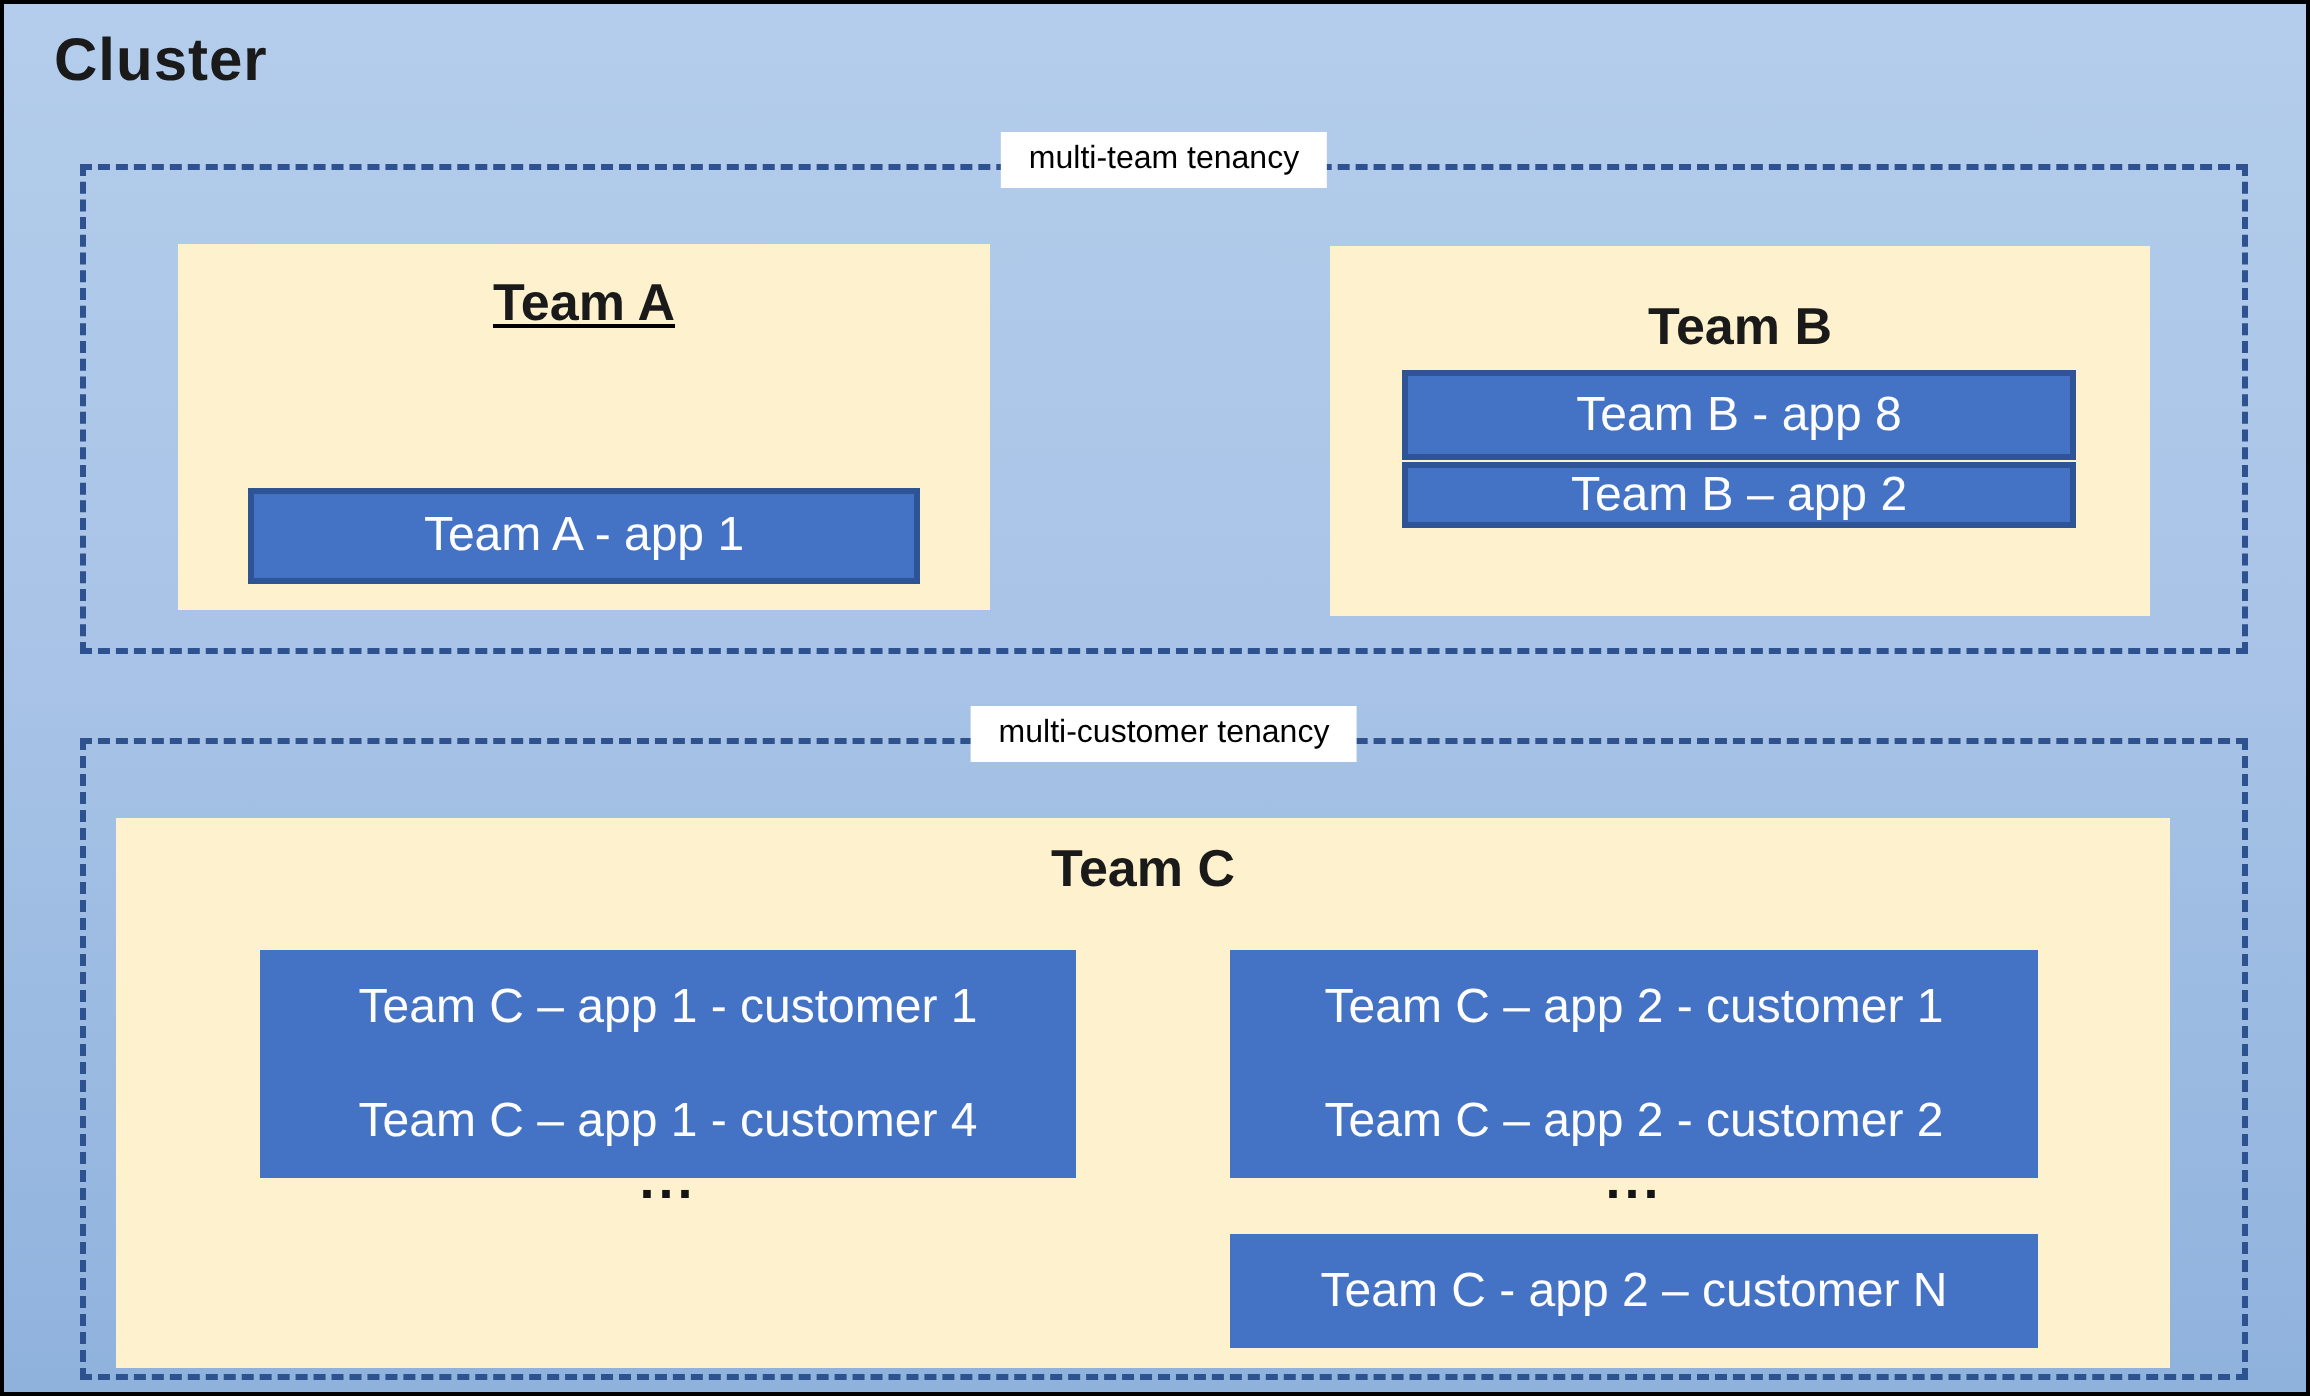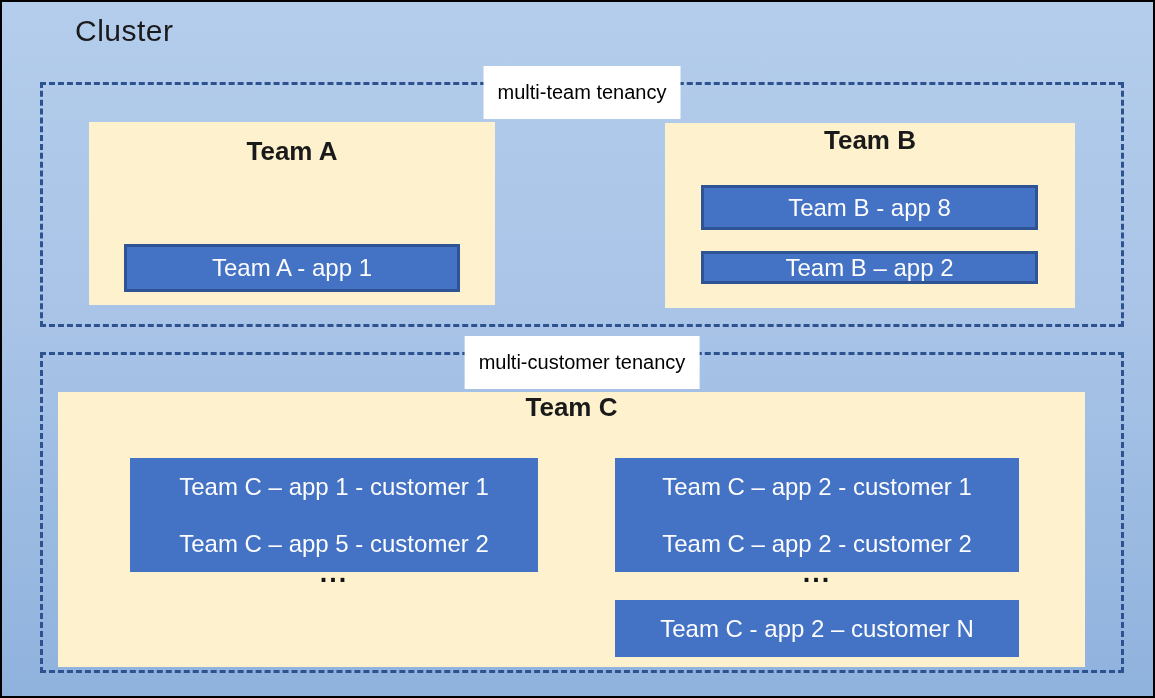--- a/index.html
+++ b/index.html
@@ -13,76 +13,75 @@
     height: 698px;
     border: 2px solid #000000;
     background: linear-gradient(180deg, #b4cdec 0%, #a9c4e7 45%, #8fb2dd 100%);
     overflow: hidden;
   }
   .cluster-title {
     position: absolute;
     left: 25px;
     top: 12px;
     font-size: 30px;
-    font-weight: normal;
+    font-weight: bold;
     color: #1a1a1a;
     letter-spacing: 0.5px;
-    margin-left: 48px;
   }
   .tenancy-section {
     position: absolute;
     left: 38px;
     width: 1084px;
     border: 3px dashed #2e518f;
   }
   .section-mt { top: 80px;  height: 245px; }
-  .section-mc { top: 350px; height: 321px; }
+  .section-mc { top: 367px; height: 321px; }
   .section-label {
     position: absolute;
     top: -19px;
     left: 50%;
     transform: translateX(-50%);
     background: #ffffff;
     color: #000000;
-    font-size: 20px;
-    padding: 15px 14px;
+    font-size: 16px;
+    padding: 5px 14px;
     white-space: nowrap;
   }
   .team-panel {
     position: absolute;
     background: #fdf1ce;
   }
-  .team-a-panel { left: 46px;  top: 37px; width: 406px;  height: 183px; }
+  .team-a-panel { left: 46px;  top: 37px; width: 406px;  height: 183px; text-decoration: underline; }
   .team-b-panel { left: 622px; top: 38px; width: 410px;  height: 185px; }
   .team-c-panel { left: 15px;  top: 37px; width: 1027px; height: 275px; }
   .team-title {
     width: 100%;
     text-align: center;
     font-size: 26px;
     font-weight: bold;
     color: #1a1a1a;
   }
   .team-a-panel .team-title { padding-top: 14px; }
-  .team-b-panel .team-title { padding-top: 2px; }
-  .team-c-panel .team-title { }
+  .team-b-panel .team-title { padding-top: 25px; }
+  .team-c-panel .team-title { padding-top: 10px; }
   .app-box {
     position: absolute;
     background: #4472c4;
     color: #fdfdfd;
     font-size: 24px;
     text-align: center;
     display: flex;
     align-items: center;
     justify-content: center;
     white-space: nowrap;
   }
   .bordered { border: 3px solid #2f5496; }
   .app-a1 { left: 35px; top: 86px;  width: 336px; height: 48px; margin-top: 36px; }
   .app-b1 { left: 36px; top: 62px;  width: 337px; height: 45px; }
-  .app-b2 { left: 36px; top: 128px; width: 337px; height: 33px; text-align: right; }
+  .app-b2 { left: 36px; top: 108px; width: 337px; height: 33px; text-align: right; }
   .c-col {
     position: absolute;
     top: 0;
     height: 100%;
   }
   .c-col-1 { left: 72px;  width: 408px; }
   .c-col-2 { left: 557px; width: 404px; }
   .c-row   { left: 0; width: 100%; height: 57px; }
   .c-row-1 { top: 66px; }
   .c-row-2 { top: 123px; }
@@ -122,21 +121,21 @@
   </div>
 
   <div class="tenancy-section section-mc">
     <div class="section-label">multi-customer tenancy</div>
 
     <div class="team-panel team-c-panel">
       <div class="team-title">Team C</div>
 
       <div class="c-col c-col-1">
         <div class="app-box c-row c-row-1">Team C – app 1 - customer 1</div>
-        <div class="app-box c-row c-row-2">Team C – app 5 - customer 2</div>
+        <div class="app-box c-row c-row-2">Team C – app 1 - customer 4</div>
         <div class="ellipsis">...</div>
       </div>
 
       <div class="c-col c-col-2">
         <div class="app-box c-row c-row-1">Team C – app 2 - customer 1</div>
         <div class="app-box c-row c-row-2">Team C – app 2 - customer 2</div>
         <div class="ellipsis">...</div>
         <div class="app-box c-row c-row-n">Team C - app 2 – customer N</div>
       </div>
     </div>

